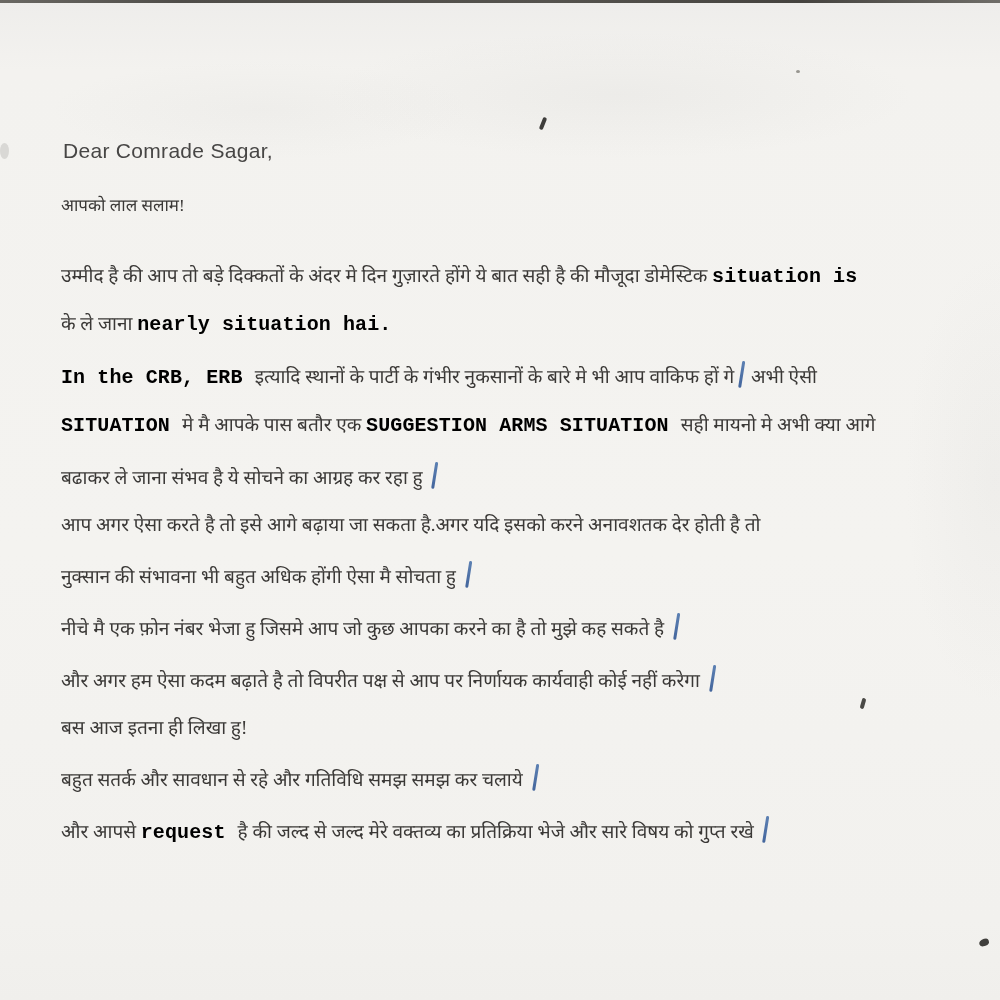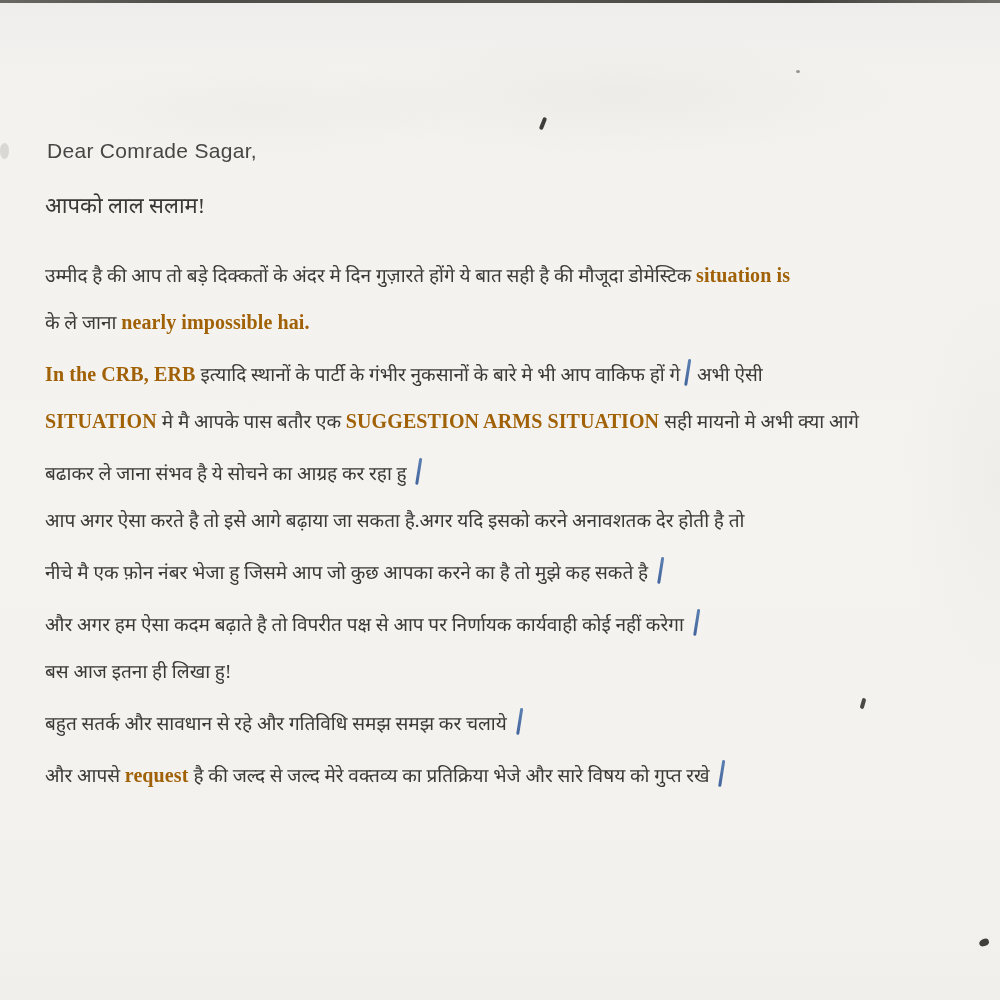--- a/index.html
+++ b/index.html
@@ -13,43 +13,43 @@
       linear-gradient(180deg, #eeedeb 0%, #f3f2ef 7%, #f4f3f0 55%, #f2f1ee 92%, #f0efec 100%);
     font-family: "Liberation Serif", "DejaVu Serif", serif;
   }
 
   .scan-top-line {
     position: absolute; top: 0; left: 0; width: 1000px; height: 3px;
     background: linear-gradient(90deg, #6a6863 0%, #4f4d49 18%, #55534e 55%, #45433f 80%, #6f6d68 100%);
   }
 
   .letter {
-    position: absolute; top: 136px; left: 45px; width: 940px;
+    position: absolute; top: 136px; left: 61px; width: 940px;
     color: #3a3836;
   }
 
   .salutation {
     font-family: "Liberation Sans", "DejaVu Sans", sans-serif;
     font-size: 21px; line-height: 30px; color: #474645;
     letter-spacing: 0.3px; margin: 0 0 25px 2px; white-space: nowrap;
   }
 
   .greeting {
-    font-size: 22px; line-height: 30px; margin: 0 0 39px 0; white-space: nowrap;
+    font-size: 17px; line-height: 30px; margin: 0 0 39px 0; white-space: nowrap;
   }
 
   .paragraph { margin: 0 0 14px 0; }
   .line {
     margin: 0 0 16px 0; line-height: 30px; white-space: nowrap;
     font-size: 21.5px; color: #3a3836;
   }
   .seg-hindi { font-size: 19px; }
   .seg-english-bold {
-    font-family: Liberation Serif, serif;
-    font-weight: 700; font-size: 20px; color: #a16207; letter-spacing: 0.1px;
+    font-family: Liberation Mono, monospace;
+    font-weight: 700; font-size: 20px; color: #000000; letter-spacing: 0.1px;
   }
   .seg-pen-mark {
     display: inline-block; width: 3px; height: 27px;
     background: linear-gradient(180deg, #5d81b3, #43659c);
     border-radius: 2px; transform: rotate(9deg) translateY(5px);
     margin-left: 7px; margin-right: 2px;
   }
 
   
   .speck { position: absolute; }
@@ -81,29 +81,30 @@
 <div class="speck speck-dot"></div>
 <div class="speck speck-tick"></div>
 <div class="speck speck-blob"></div>
 
 <div class="letter">
   <p class="salutation">Dear Comrade Sagar,</p>
   <p class="greeting">आपको लाल सलाम!</p>
   <div>
       <div class="paragraph">
         <p class="line"><span class="seg-hindi">उम्मीद है की आप तो बड़े दिक्कतों के अंदर मे दिन गुज़ारते होंगे  ये बात सही है की मौजूदा डोमेस्टिक </span><span class="seg-english-bold">situation is</span></p>
-        <p class="line"><span class="seg-hindi">के ले जाना </span><span class="seg-english-bold">nearly impossible hai.</span></p>
+        <p class="line"><span class="seg-hindi">के ले जाना </span><span class="seg-english-bold">nearly situation hai.</span></p>
       </div>
       <div class="paragraph">
         <p class="line"><span class="seg-english-bold">In the CRB, ERB </span><span class="seg-hindi">इत्यादि स्थानों के पार्टी के गंभीर नुकसानों के बारे मे भी आप वाकिफ हों गे</span><span class="seg-pen-mark"></span><span class="seg-hindi"> अभी ऐसी</span></p>
         <p class="line"><span class="seg-english-bold">SITUATION </span><span class="seg-hindi">मे मै आपके पास बतौर एक </span><span class="seg-english-bold">SUGGESTION ARMS SITUATION </span><span class="seg-hindi">सही मायनो मे अभी क्या आगे</span></p>
         <p class="line"><span class="seg-hindi">बढाकर ले जाना संभव है ये सोचने का आग्रह कर रहा हु </span><span class="seg-pen-mark"></span></p>
       </div>
       <div class="paragraph">
         <p class="line"><span class="seg-hindi">आप अगर ऐसा करते है तो इसे आगे बढ़ाया जा सकता है.अगर यदि इसको करने अनावशतक देर होती है तो</span></p>
+        <p class="line"><span class="seg-hindi">नुक्सान की संभावना भी बहुत अधिक होंगी ऐसा मै सोचता हु </span><span class="seg-pen-mark"></span></p>
       </div>
       <div class="paragraph">
         <p class="line"><span class="seg-hindi">नीचे  मै एक फ़ोन नंबर भेजा हु जिसमे आप जो कुछ आपका करने का है तो मुझे कह सकते है </span><span class="seg-pen-mark"></span></p>
       </div>
       <div class="paragraph">
         <p class="line"><span class="seg-hindi">और अगर हम ऐसा कदम बढ़ाते है तो विपरीत पक्ष से आप पर निर्णायक कार्यवाही कोई नहीं करेगा </span><span class="seg-pen-mark"></span></p>
       </div>
       <div class="paragraph">
         <p class="line"><span class="seg-hindi">बस आज इतना ही लिखा हु!</span></p>
       </div>

